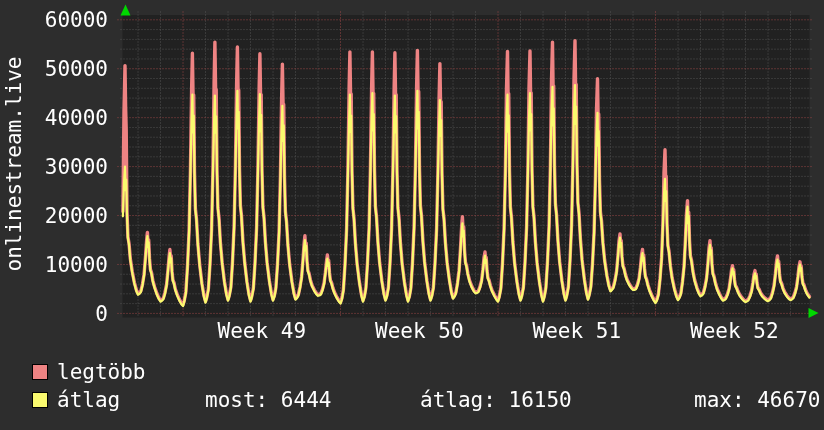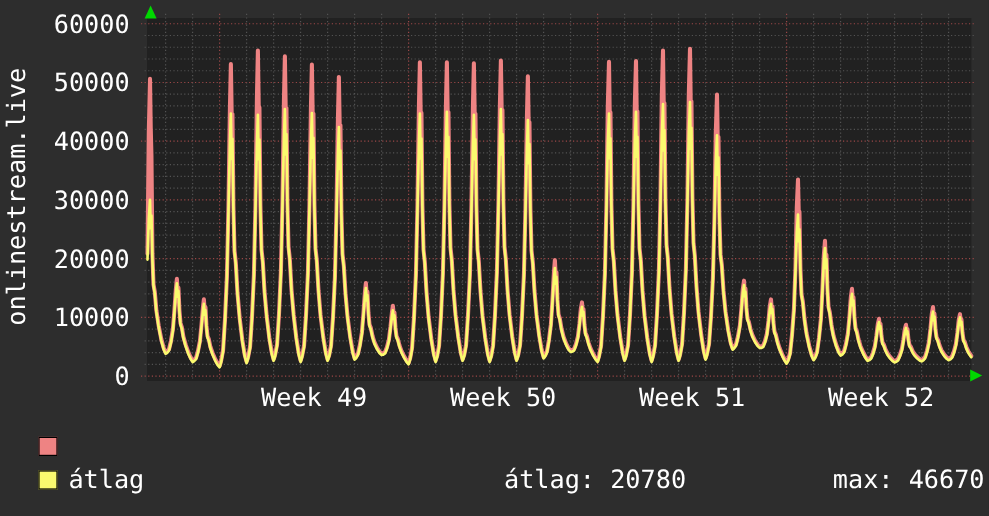--- a/index.html
+++ b/index.html
@@ -97,19 +97,21 @@
       <text fill="#ffffff" font-size="21px" font-family="&quot;DejaVu Sans Mono&quot;,&quot;Liberation Mono&quot;,monospace" x="108" y="76.2" text-anchor="end">50000</text>
       <text fill="#ffffff" font-size="21px" font-family="&quot;DejaVu Sans Mono&quot;,&quot;Liberation Mono&quot;,monospace" x="108" y="27.3" text-anchor="end">60000</text>
       <text fill="#ffffff" font-size="21px" font-family="&quot;DejaVu Sans Mono&quot;,&quot;Liberation Mono&quot;,monospace" x="261.8" y="338" text-anchor="middle">Week 49</text>
       <text fill="#ffffff" font-size="21px" font-family="&quot;DejaVu Sans Mono&quot;,&quot;Liberation Mono&quot;,monospace" x="419.3" y="338" text-anchor="middle">Week 50</text>
       <text fill="#ffffff" font-size="21px" font-family="&quot;DejaVu Sans Mono&quot;,&quot;Liberation Mono&quot;,monospace" x="576.8" y="338" text-anchor="middle">Week 51</text>
       <text fill="#ffffff" font-size="21px" font-family="&quot;DejaVu Sans Mono&quot;,&quot;Liberation Mono&quot;,monospace" x="734.3" y="338" text-anchor="middle">Week 52</text>
       <text fill="#ffffff" font-size="21px" font-family="&quot;DejaVu Sans Mono&quot;,&quot;Liberation Mono&quot;,monospace" x="0" y="0" text-anchor="middle" transform="translate(21,164) rotate(-90)">onlinestream.live</text>
     </svg>
 
   <div class="swatch" id="sw-legtobb" style="background: rgb(238, 131, 131);"></div>
+  <div class="lbl" id="lg-legtobb">legtöbb</div>
 
   <div class="swatch" id="sw-atlag" style="background: rgb(250, 250, 110);"></div>
   <div class="lbl" id="lg-atlag">átlag</div>
 
-  <div class="lbl" id="st-atlag">átlag: 20780</div>
+  <div class="lbl" id="st-most">most: 6444</div>
+  <div class="lbl" id="st-atlag">átlag: 16150</div>
   <div class="lbl" id="st-max">max: 46670</div>
 </div>
 
 </body></html>

